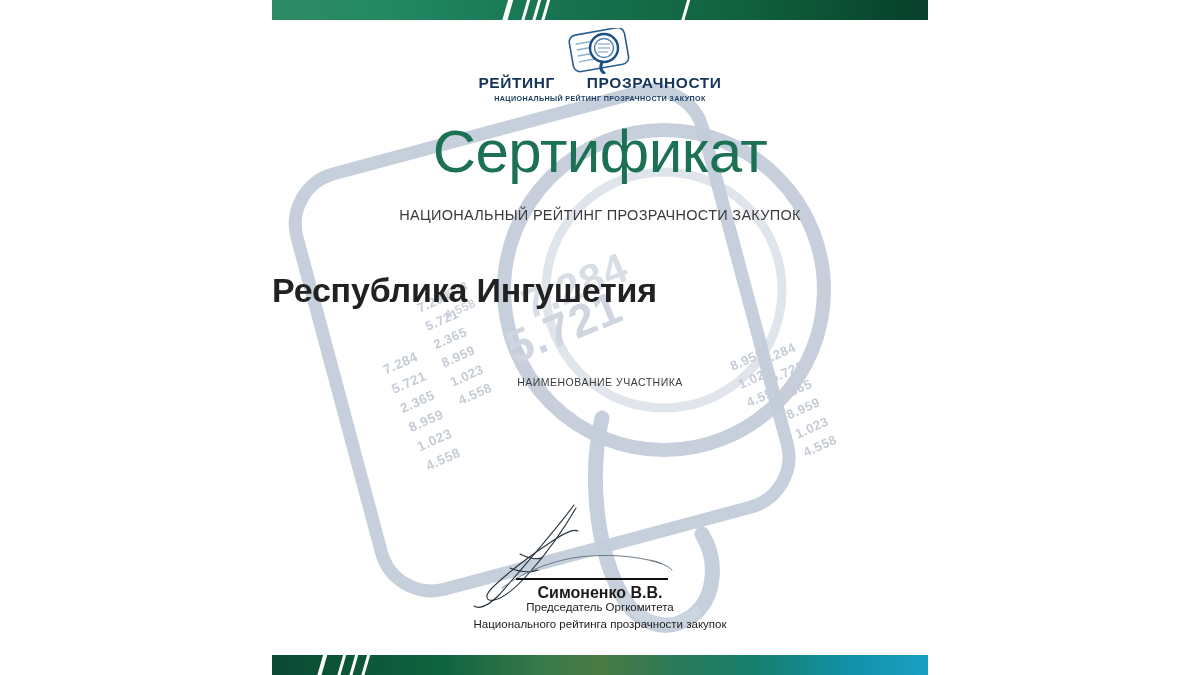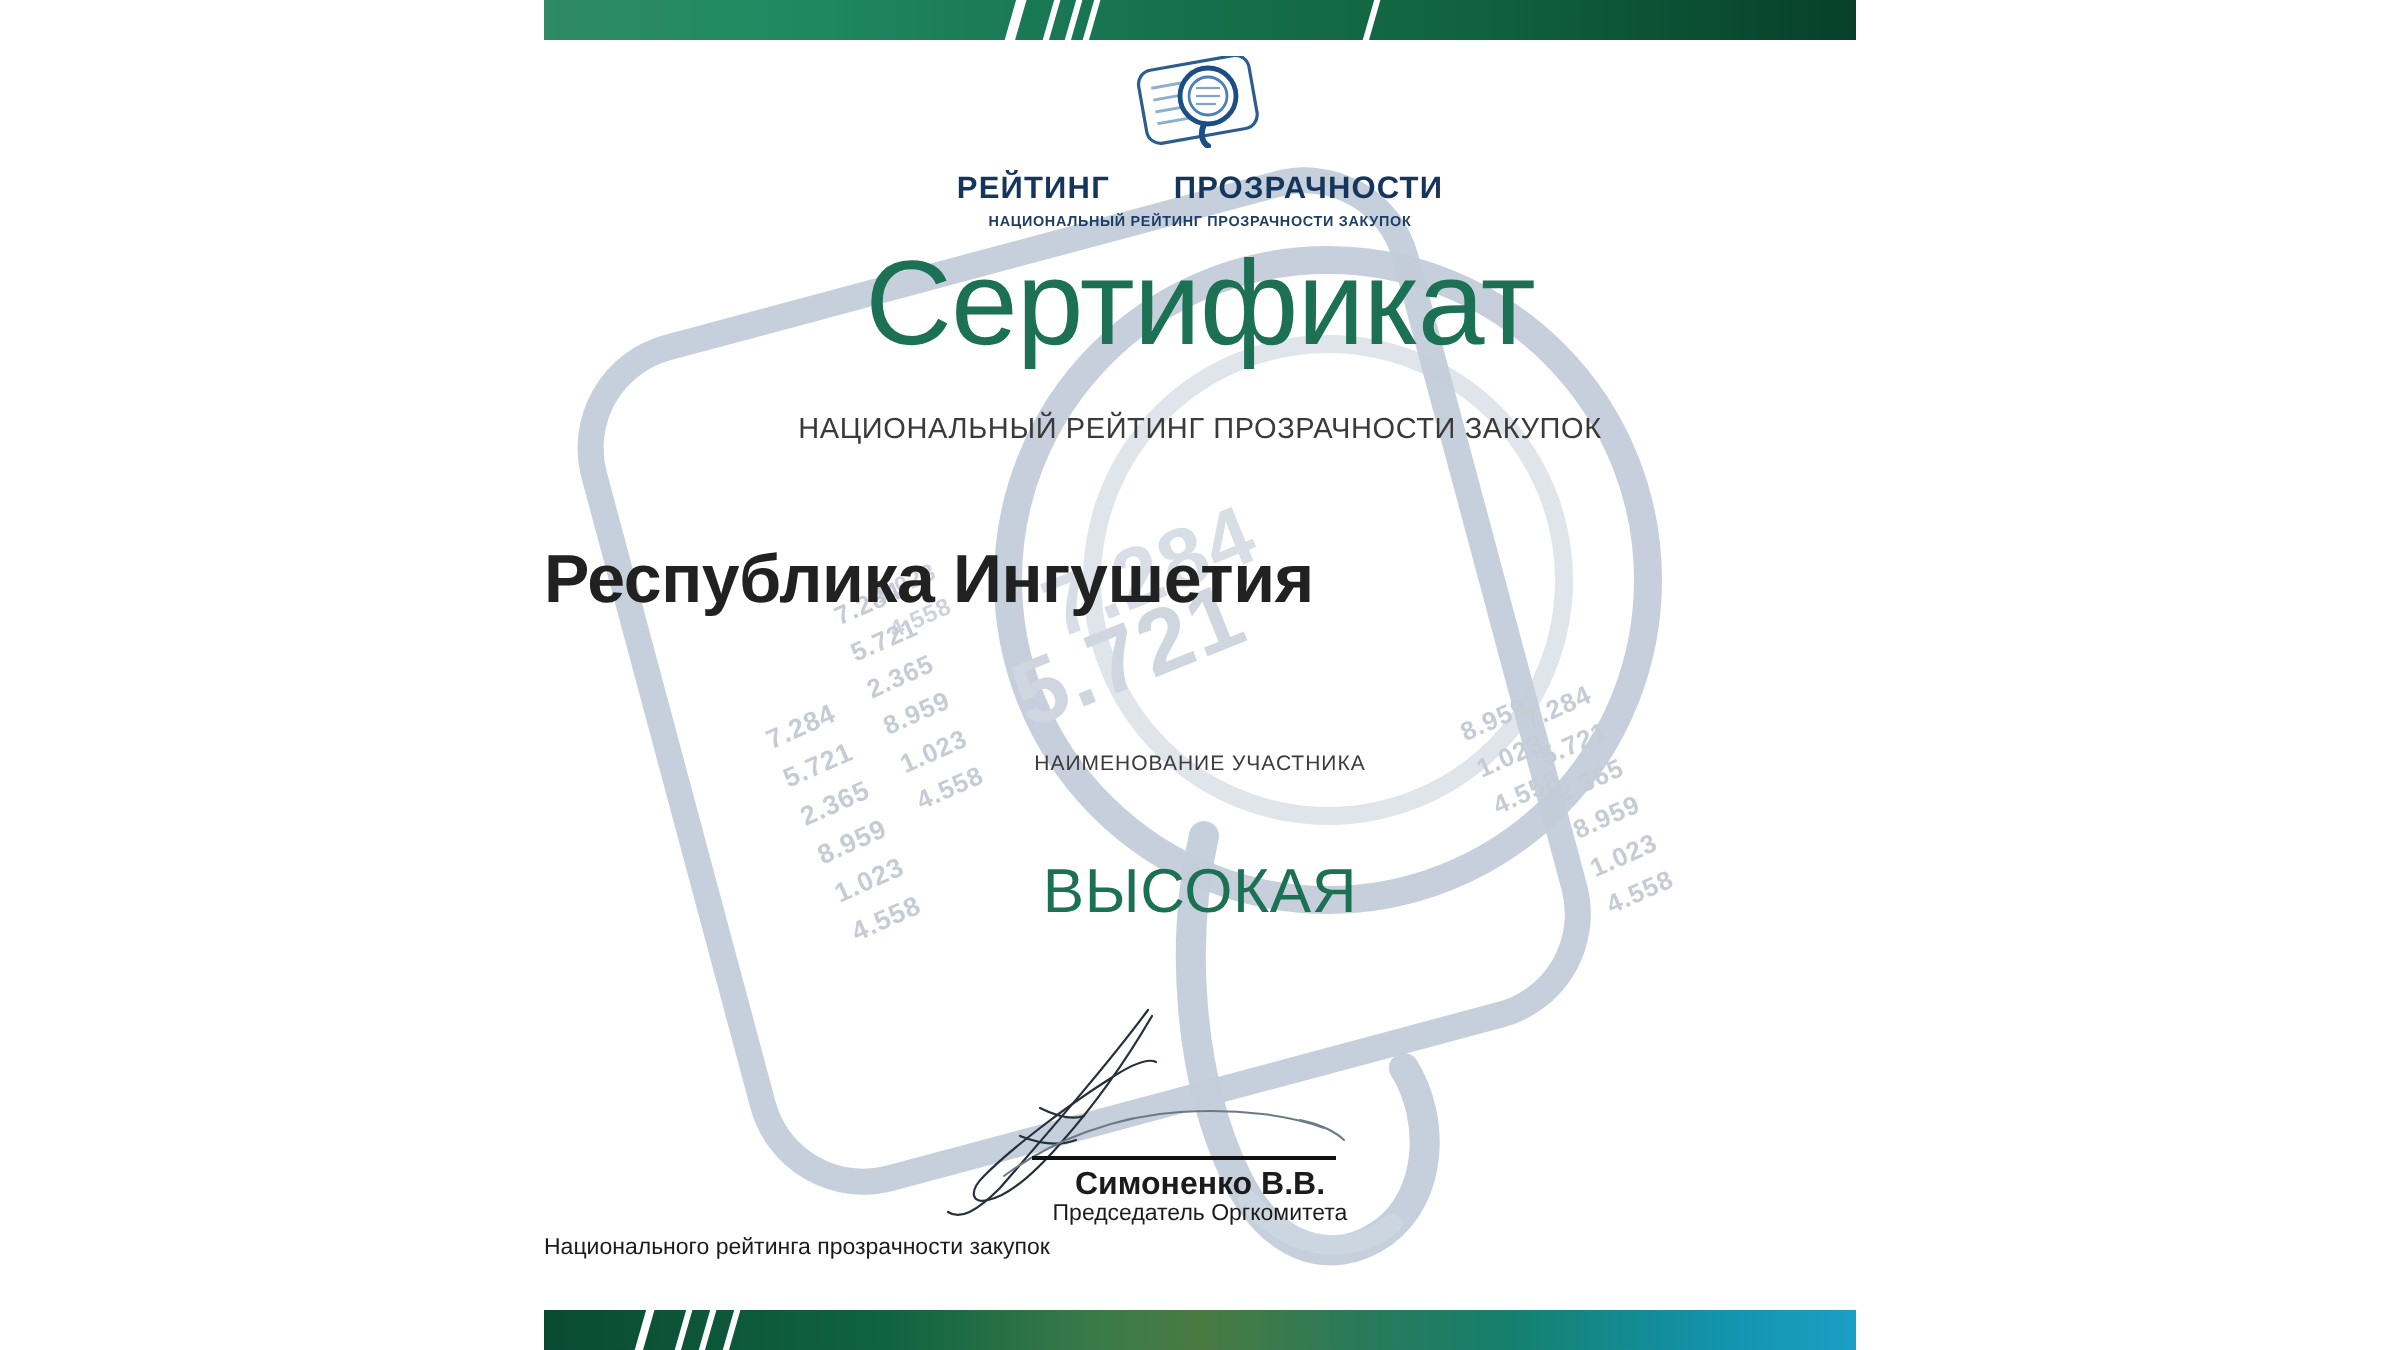--- a/index.html
+++ b/index.html
@@ -131,21 +131,21 @@
 
   
   #logo-block {
     position: absolute;
     left: 0; top: 28px;
     width: 656px;
     text-align: center;
   }
   #logo-mark { display: block; margin: 0 auto; }
   .logo-wordmark {
-    margin-top: 13px;
+    margin-top: 1px;
     font-size: 15.5px;
     font-weight: 700;
     letter-spacing: 0.6px;
     color: #1d4f7a;
     line-height: 1;
   }
   .logo-wordmark .w1 { color: #16355c; }
   .logo-wordmark .w2 { color: #16355c; }
   .logo-tagline {
     margin-top: 4px;
@@ -245,21 +245,21 @@
     left: 0; top: 93px;
     width: 656px;
     text-align: center;
     font-size: 11.5px;
     color: #1b1b1b;
   }
   .sig-role2 {
     position: absolute;
     left: 0; top: 110px;
     width: 656px;
-    text-align: left;
+    text-align: center;
     font-size: 11.5px;
     color: #1b1b1b;
   }
 </style>
 </head>
 <body>
 
 <div id="stage">
 
   <div id="certificate">
@@ -363,21 +363,20 @@
         <div class="logo-tagline">НАЦИОНАЛЬНЫЙ РЕЙТИНГ ПРОЗРАЧНОСТИ ЗАКУПОК</div>
       </div>
 
       <div id="cert-title">Сертификат</div>
       <div id="cert-subtitle">НАЦИОНАЛЬНЫЙ РЕЙТИНГ ПРОЗРАЧНОСТИ ЗАКУПОК</div>
 
       <div id="participant-name">Республика Ингушетия</div>
       <div id="participant-caption">НАИМЕНОВАНИЕ УЧАСТНИКА</div>
 
       <div id="award">
-        <span>ВЫСОКАЯ</span>
       </div>
 
       <div id="signature-block">
         <svg id="signature-scribble" width="300" height="110" viewBox="0 0 300 110" xmlns="http://www.w3.org/2000/svg">
           <g fill="none" stroke="#24303a" stroke-width="1.1" stroke-linecap="round">
             <path d="M 124 3 C 104 30 76 62 50 92 C 38 104 30 108 24 104"></path>
             <path d="M 126 6 C 112 30 96 52 80 70 C 66 86 54 96 44 98 C 36 100 34 94 42 86
                      C 56 72 82 52 104 38 C 116 30 124 27 128 29"></path>
             <path d="M 70 52 C 78 56 86 58 92 56"></path>
             <path d="M 60 66 C 70 70 80 71 88 68"></path>

